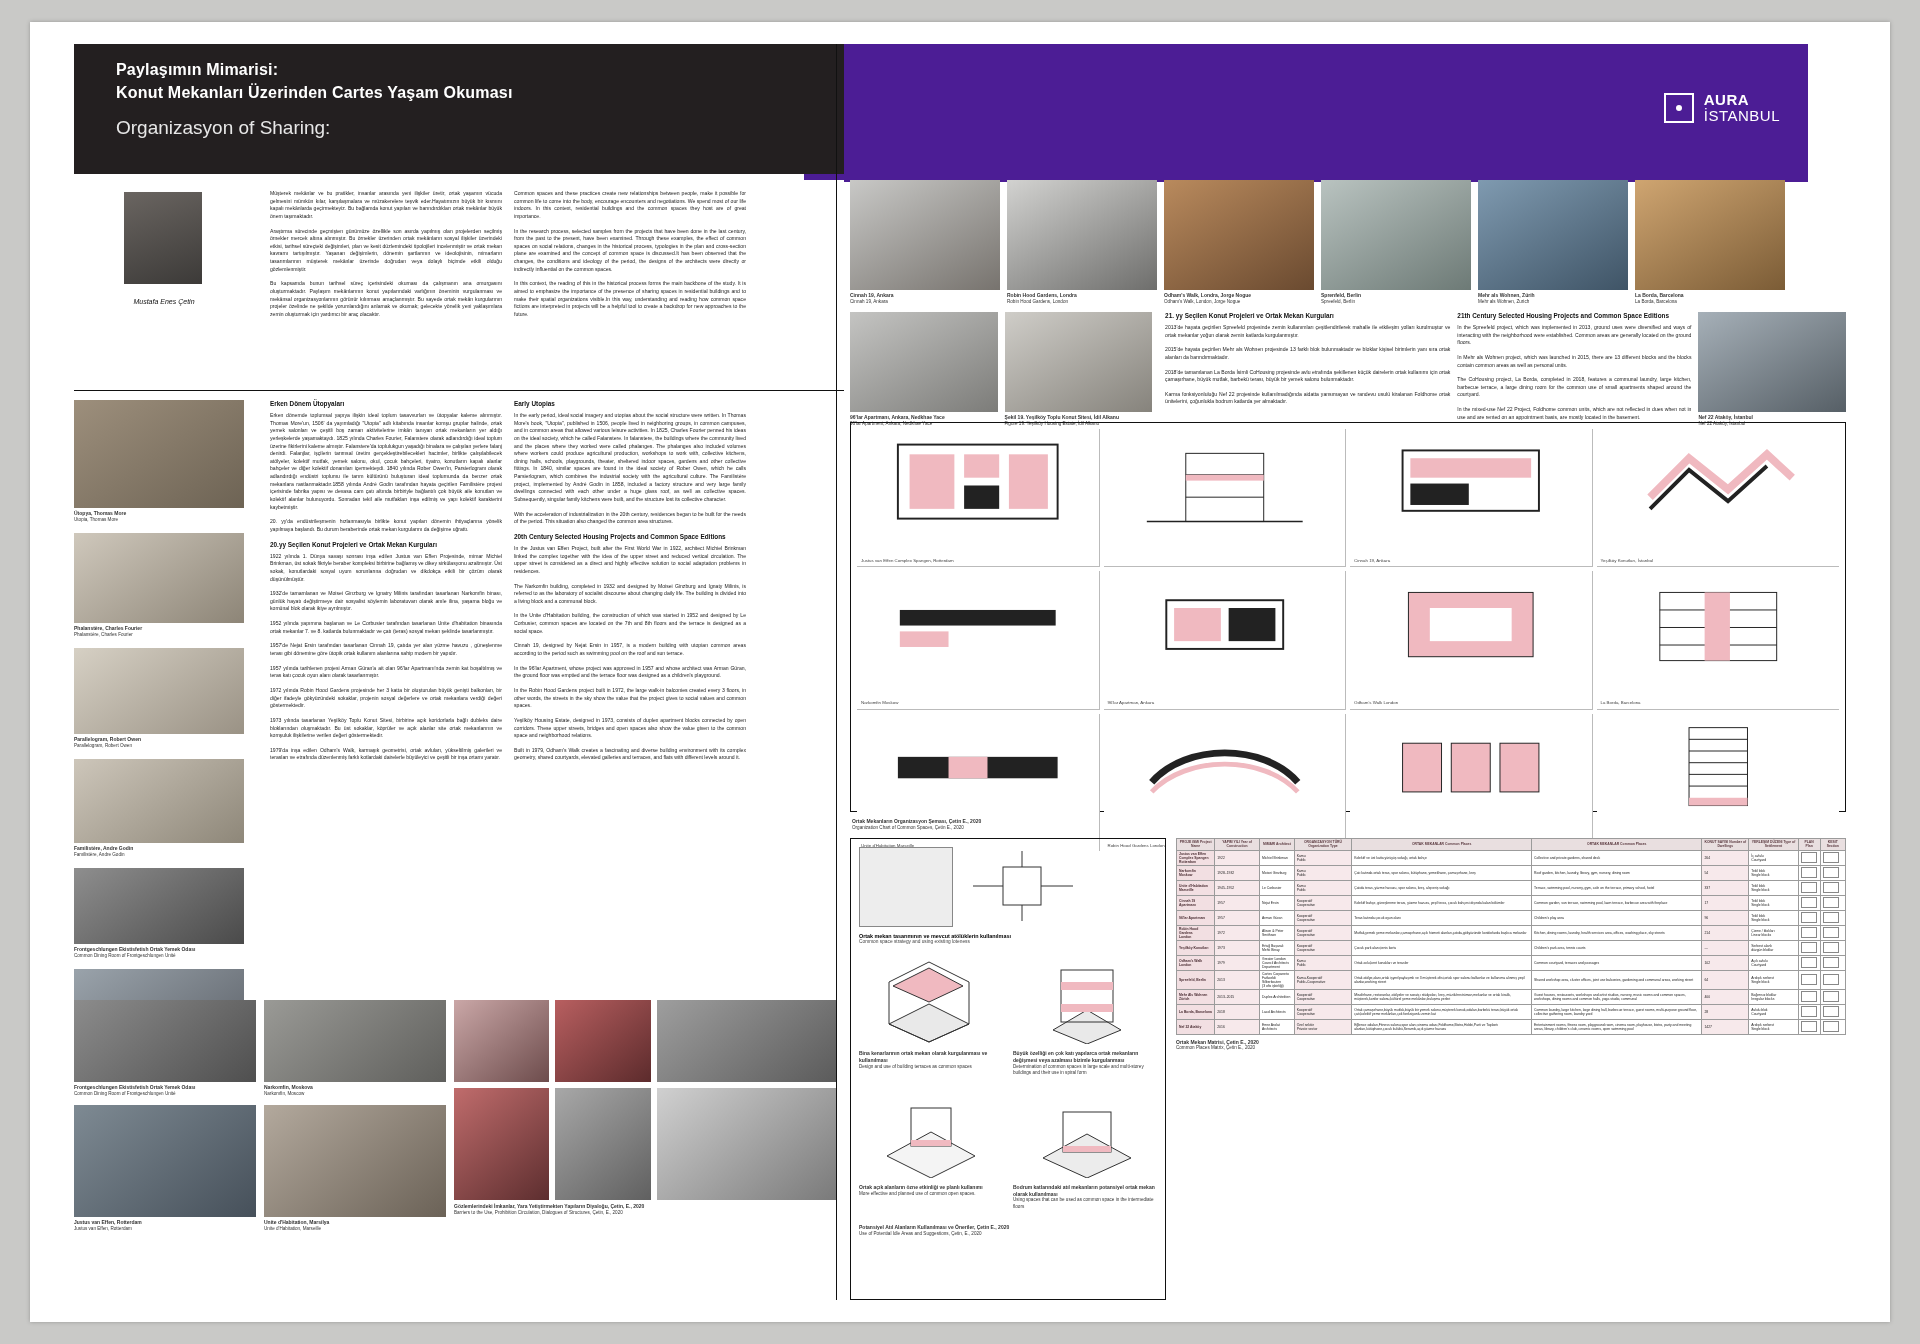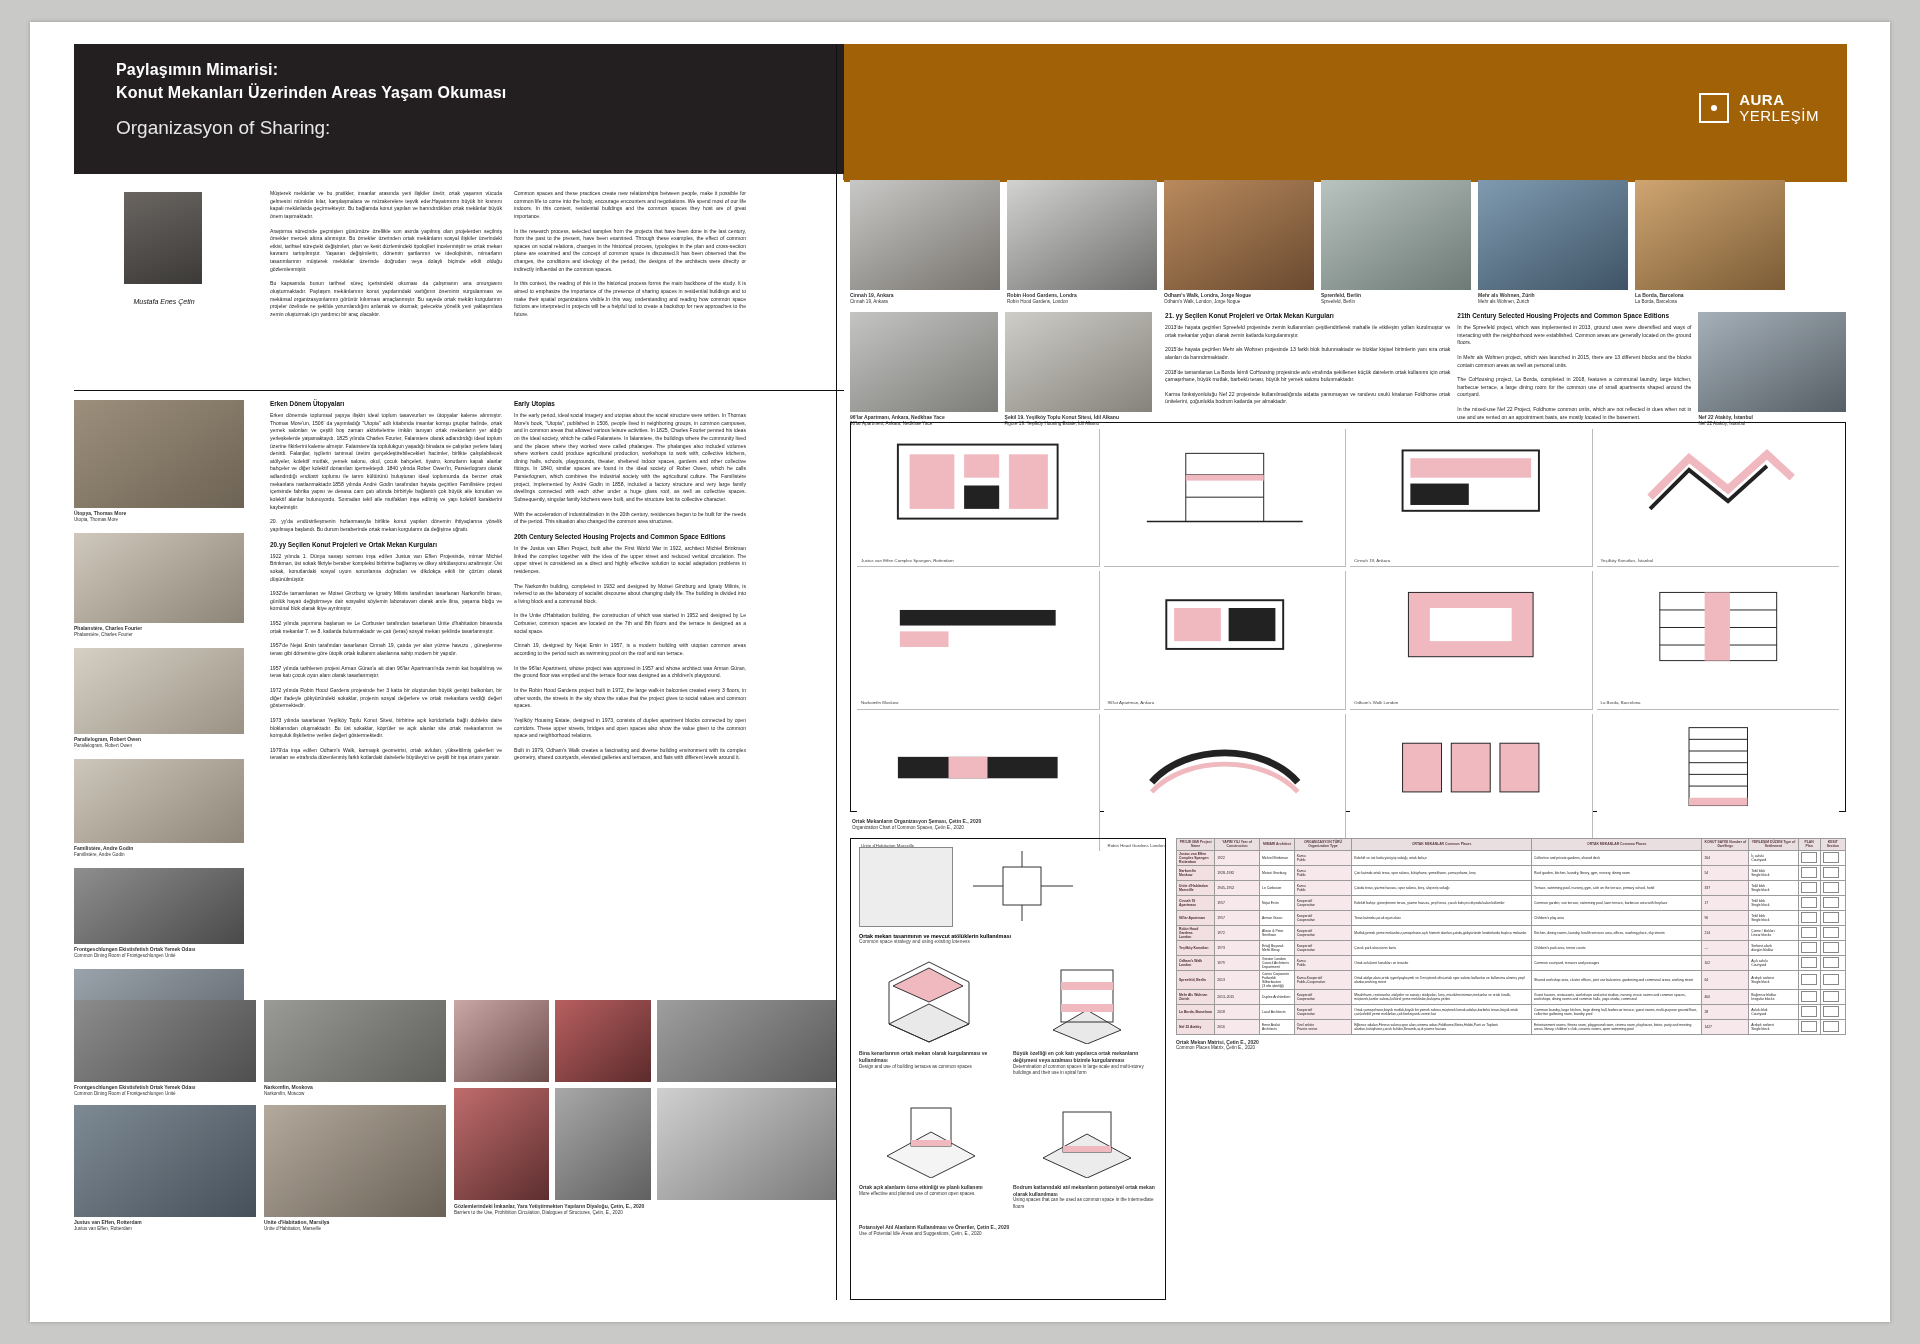--- a/index.html
+++ b/index.html
@@ -3,21 +3,21 @@
 <meta charset="utf-8">
 <style>
   html,body{margin:0;padding:0;background:#c9c9c7;}
   body{width:1920px;height:1344px;font-family:"Liberation Sans",sans-serif;overflow:hidden;}
   #poster{position:absolute;left:30px;top:22px;width:1860px;height:1300px;background:#ffffff;box-shadow:0 0 4px rgba(0,0,0,.25);}
   .col{position:absolute;}
   
   #title-block{position:absolute;left:44px;top:22px;width:770px;height:130px;background:#231f20;color:#fff;padding:14px 20px 0 42px;box-sizing:border-box;}
   #title-block .t1{font-size:16px;font-weight:700;letter-spacing:.2px;line-height:1.45;}
   #title-block .t2{font-size:19px;font-weight:400;color:#e7e7e7;line-height:1.45;margin-top:10px;}
-  #right-header{position:absolute;left:813px;top:22px;width:1004px;height:138px;background:#a16207;}
+  #right-header{position:absolute;left:774px;top:22px;width:1004px;height:138px;background:#4c1d95;}
   #logo{position:absolute;right:28px;top:48px;display:flex;align-items:center;gap:10px;color:#fff;}
   #logo .mark{width:30px;height:30px;border:2px solid #fff;display:flex;align-items:center;justify-content:center;box-sizing:border-box;}
   #logo .mark i{display:block;width:6px;height:6px;background:#fff;border-radius:50%;}
   #logo .txt{font-size:15px;line-height:1.05;font-weight:700;letter-spacing:.5px;}
   #logo .txt b{display:block;font-weight:400;}
   
   .imgbox{background:#b9b9b9;position:relative;overflow:hidden;}
   .cap{font-size:4.6px;color:#333;line-height:1.35;margin-top:2px;}
   .cap b{font-weight:700;display:block;font-size:5px;}
   p.body{font-size:5.1px;line-height:1.5;text-align:justify;color:#1a1a1a;margin:0 0 7px 0;}
@@ -55,28 +55,28 @@
 
 <div id="poster">
 
   <div id="right-header">
     <div id="logo">
       <span class="mark">
           <i></i>
         </span>
       <span class="txt">
         <span>AURA</span>
-        <b>YERLEŞİM</b>
+        <b>İSTANBUL</b>
       </span>
     </div>
   </div>
 
   <div id="title-block">
     <div class="t1">Paylaşımın Mimarisi:</div>
-    <div class="t1">Konut Mekanları Üzerinden Areas Yaşam Okuması</div>
+    <div class="t1">Konut Mekanları Üzerinden Cartes Yaşam Okuması</div>
     <div class="t2">Organizasyon of Sharing:</div>
   </div>
 
   <div id="intro">
     <div id="portrait" class="imgbox" style="background:linear-gradient(160deg,#6a6561,#3c3a38);"></div>
     <div id="portrait-name">
       <span>Mustafa Enes Çetin</span>
     </div>
 
     <div class="intro-col" style="left:196px;">

